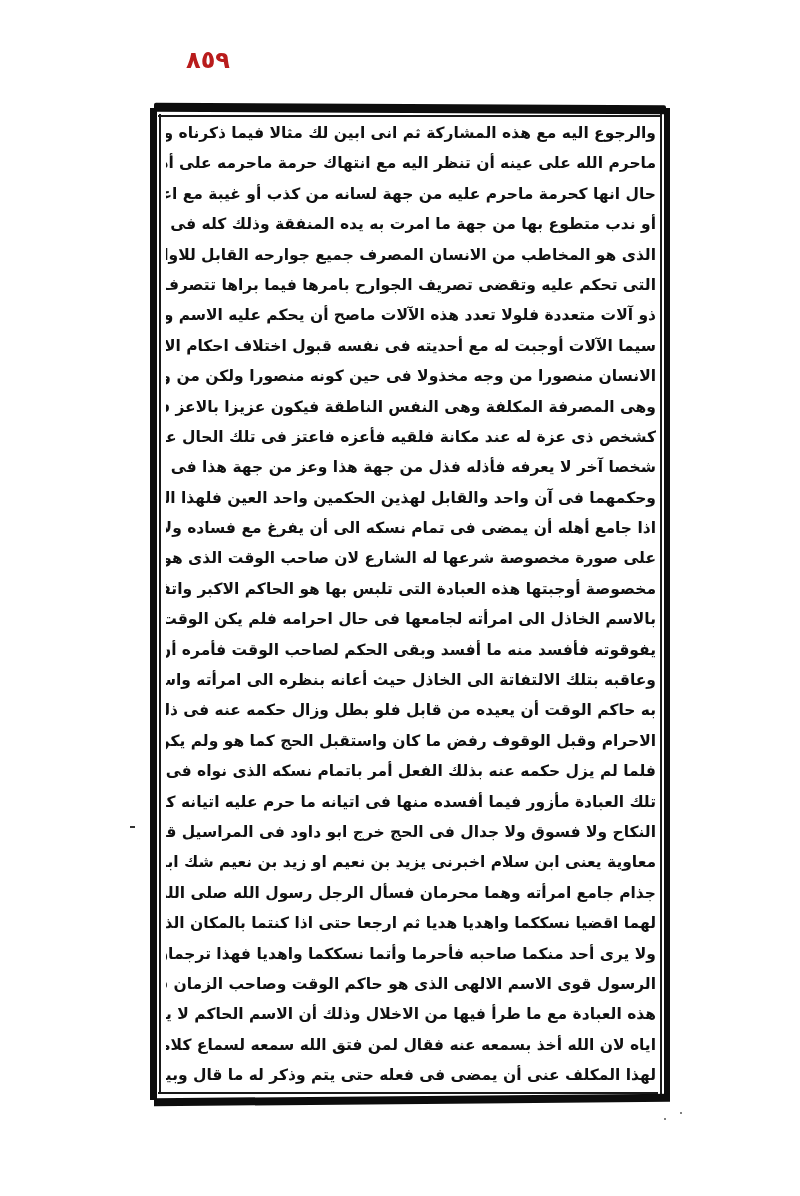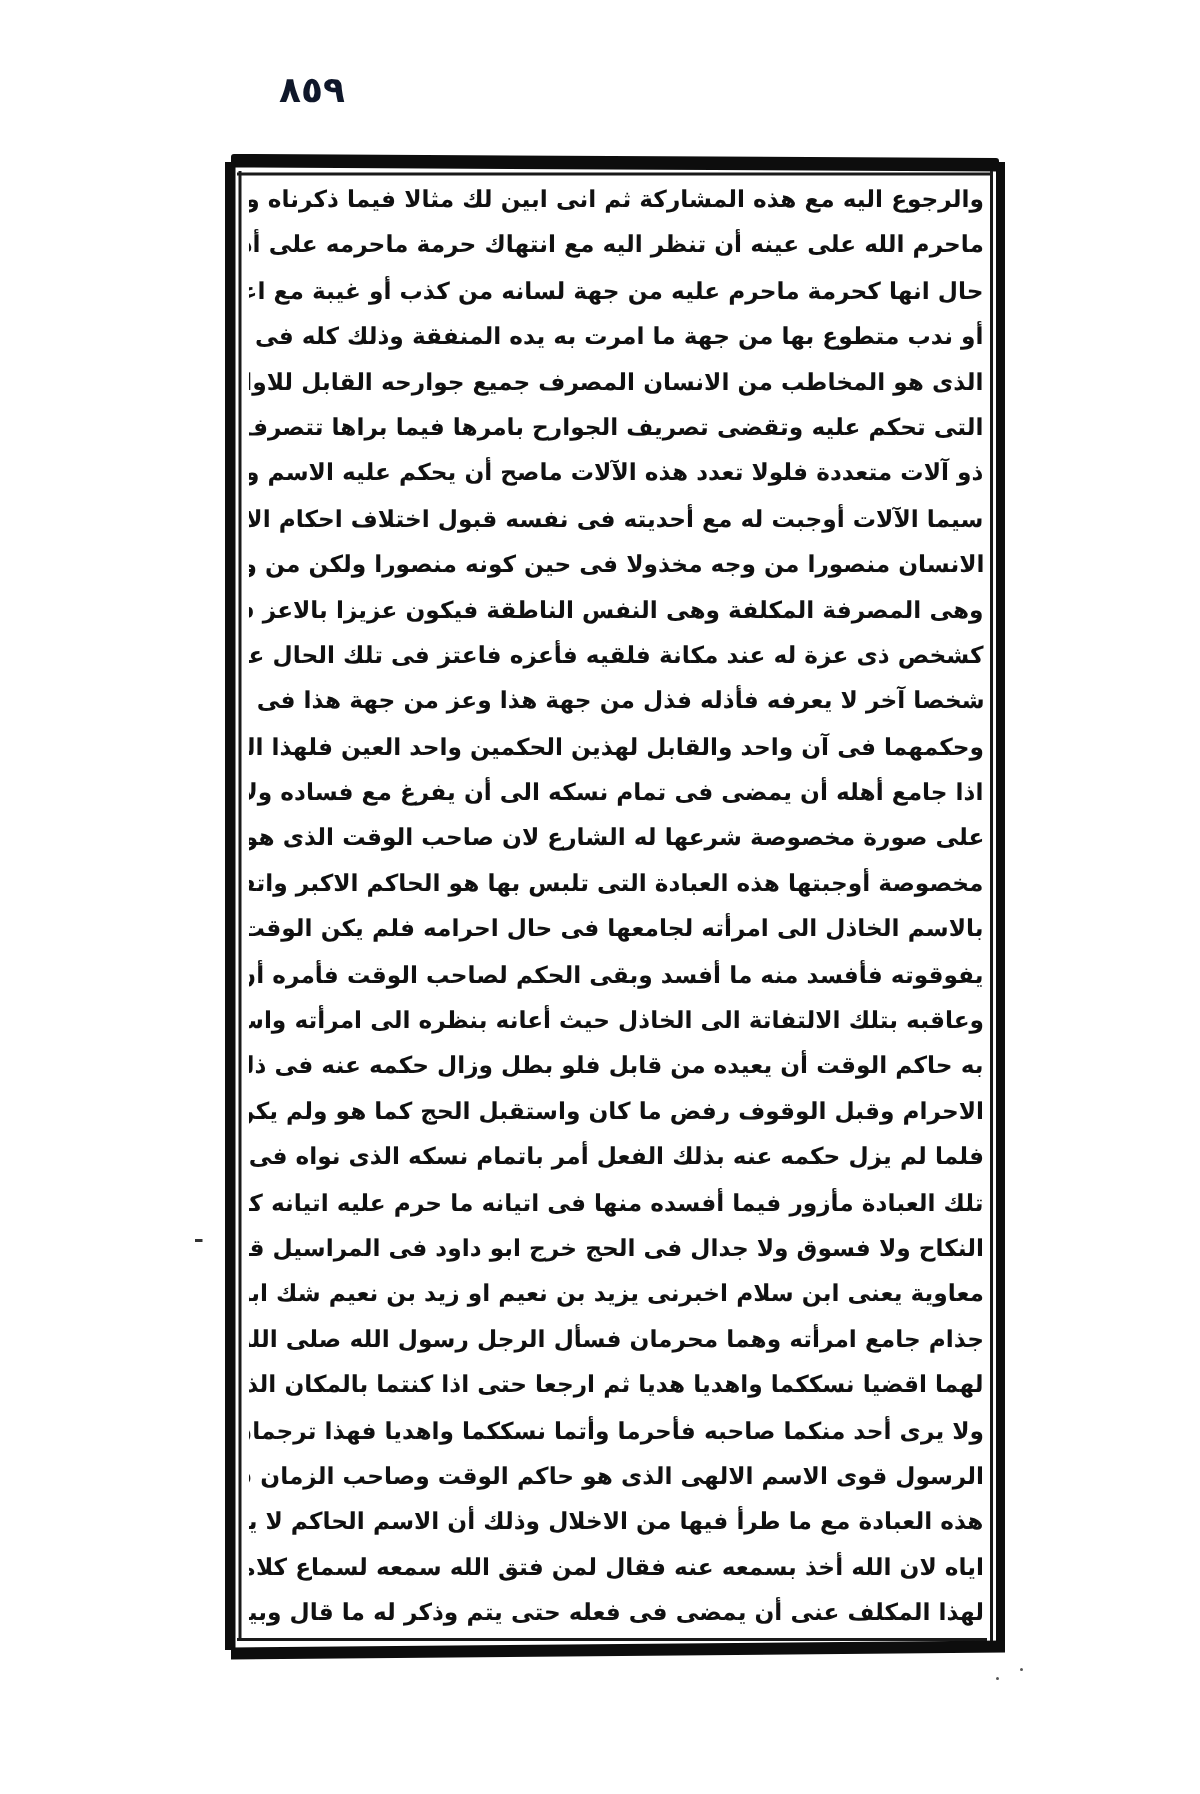--- a/index.html
+++ b/index.html
@@ -15,21 +15,21 @@
     font-family: "DejaVu Sans", sans-serif;
     color: #111111;
   }
   .page-number {
     position: absolute;
     left: 186px;
     top: 46px;
     font-family: "DejaVu Sans", sans-serif;
     font-size: 24px;
     font-weight: bold;
-    color: #0f172a;
+    color: #b91c1c;
     direction: rtl;
     letter-spacing: 1px;
   }
   
   .frame {
     position: absolute;
     left: 150px;
     top: 104px;
     width: 520px;
     height: 1000px;

